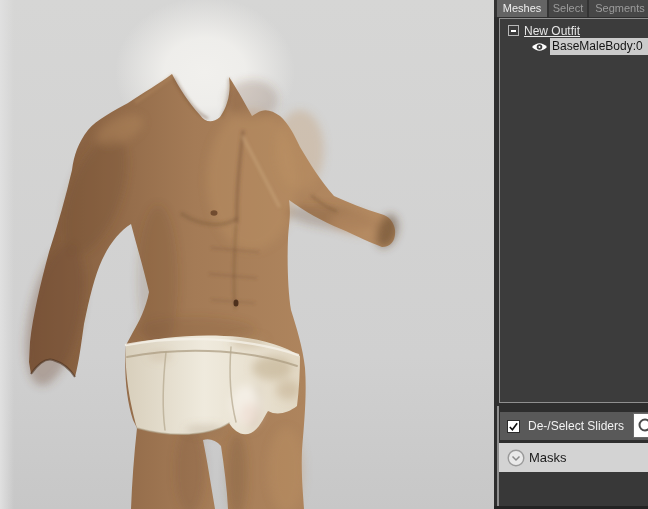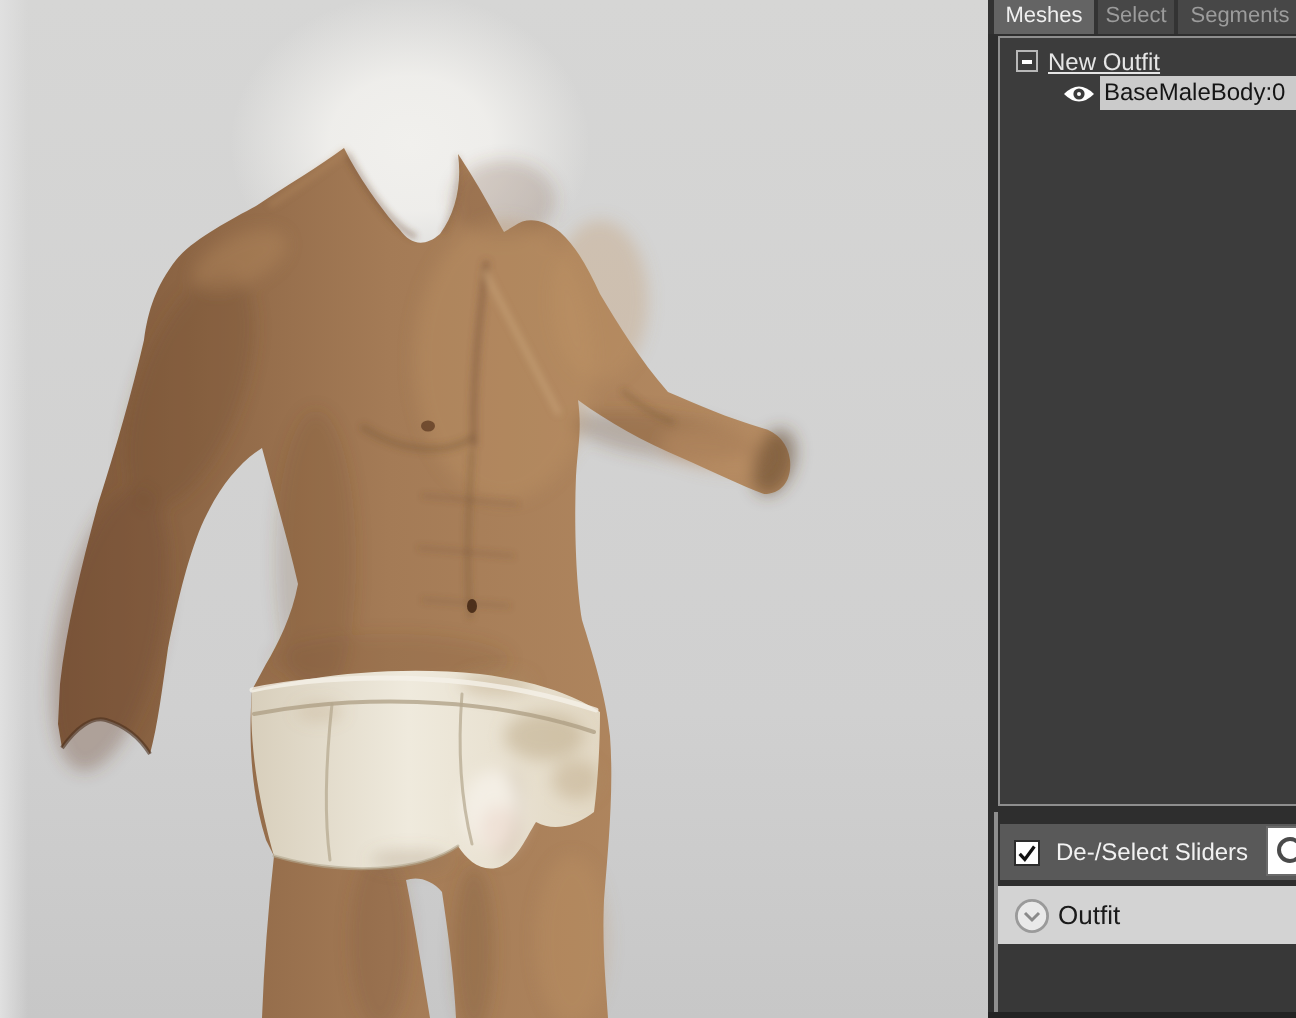--- a/index.html
+++ b/index.html
@@ -252,19 +252,19 @@
       </span>
     </div>
 
     <div id="masks-row">
       <span class="chev-wrap">
         <svg width="18" height="18" viewBox="0 0 18 18">
           <circle cx="9" cy="9" r="7.8" fill="#e9e9e9" stroke="#9a9a9a" stroke-width="1.4"></circle>
           <path d="M5.5,7.5 L9,11 L12.5,7.5" fill="none" stroke="#8a8a8a" stroke-width="1.5"></path>
         </svg>
       </span>
-      <span id="masks-label">Outfit</span>
+      <span id="masks-label">Masks</span>
     </div>
 
     <div id="panel-bottom"></div>
     <div id="panel-edge"></div>
   </div>
 </div>
 
 </body></html>

